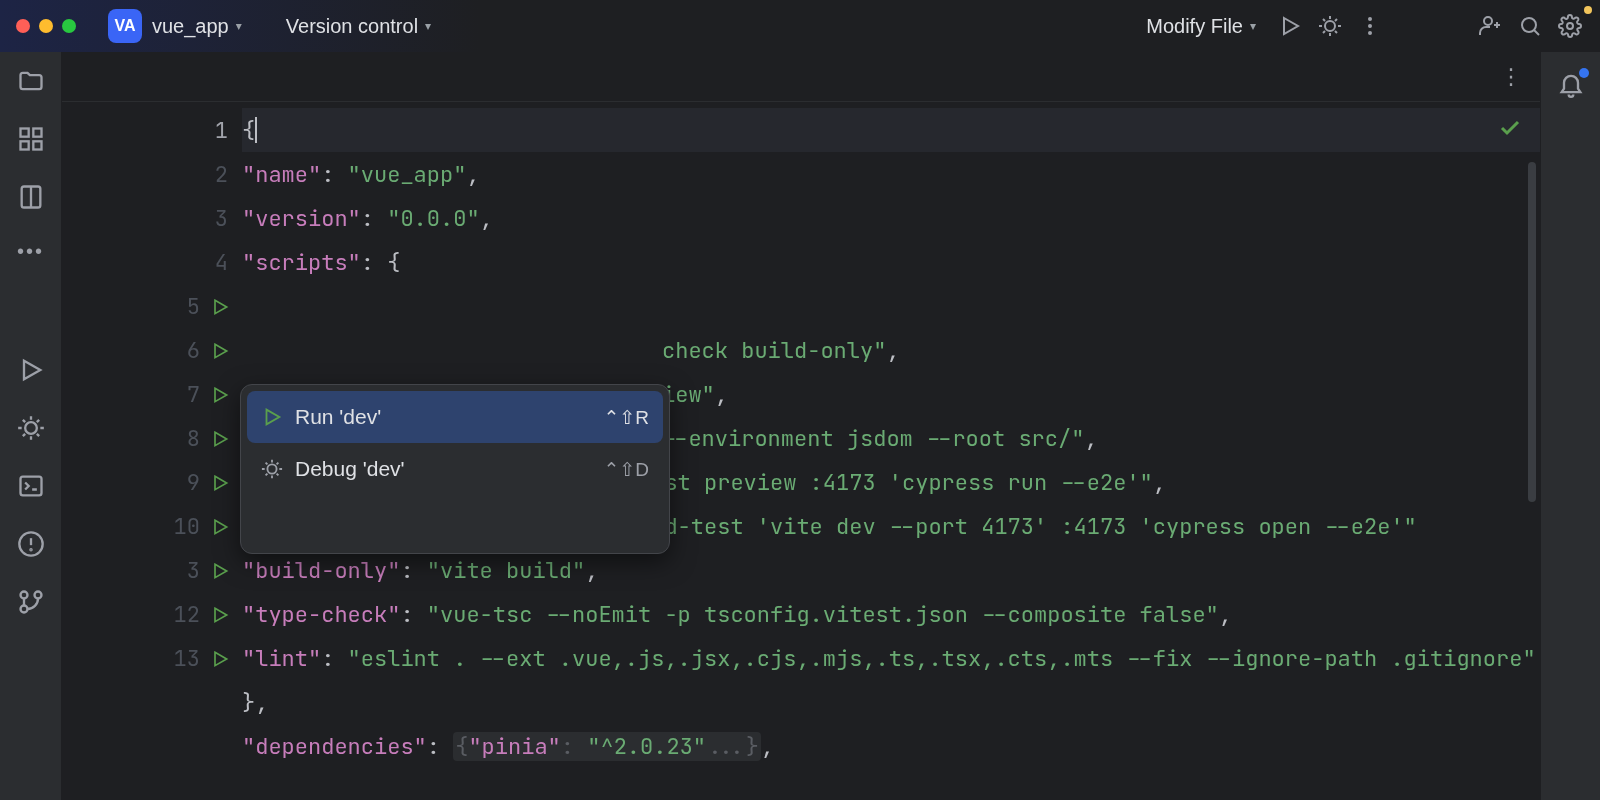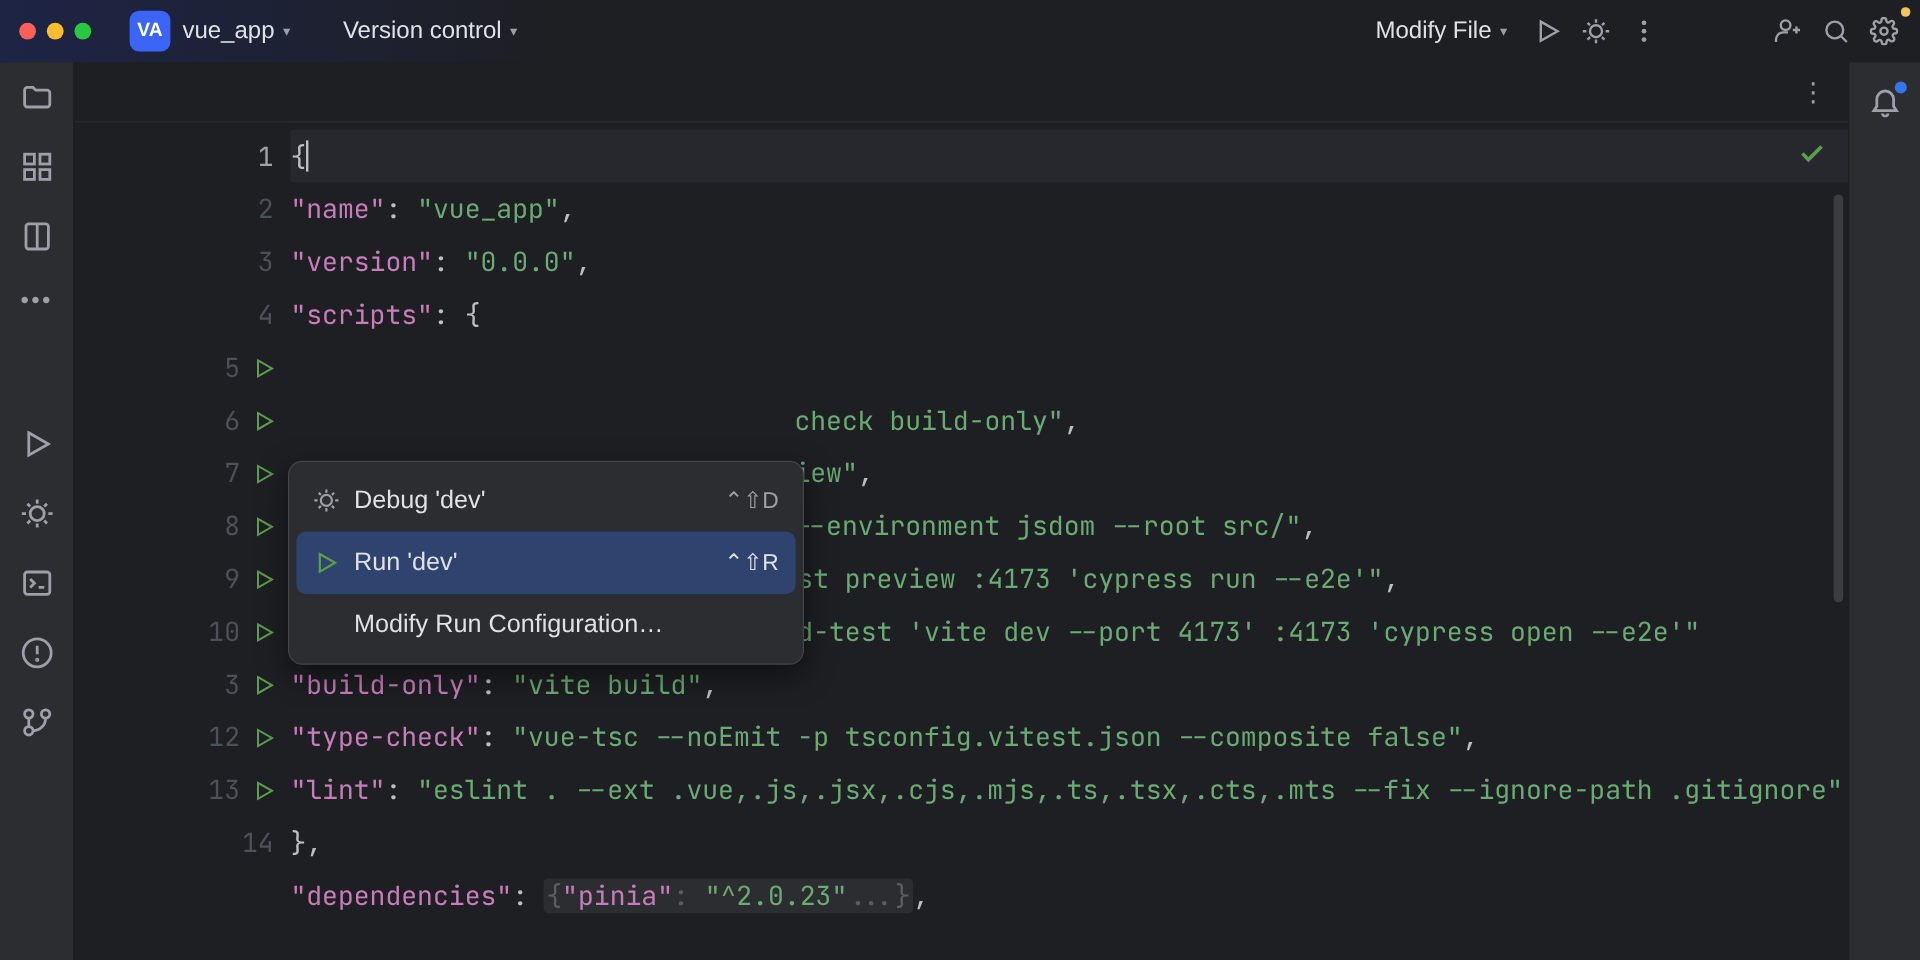--- a/index.html
+++ b/index.html
@@ -262,23 +262,20 @@
             <span class="runicon"><svg viewBox="0 0 24 24" fill="none" stroke="#5a9f4d" stroke-width="2">
                 <path d="M6 4l14 8-14 8V4z"></path>
               </svg></span>
           </div>
         <div class="gline">
             <span class="lnum">13</span>
             <span class="runicon"><svg viewBox="0 0 24 24" fill="none" stroke="#5a9f4d" stroke-width="2">
                 <path d="M6 4l14 8-14 8V4z"></path>
               </svg></span>
           </div>
-        <div class="gline">
-            <span class="lnum">14</span>
-          </div>
       </div>
 
       <div class="code">
         <div class="cline hl-line"><span class="tok-punc">{</span><span class="caret"></span></div>
         <div class="cline">  <span class="tok-key">"name"</span><span class="tok-punc">: </span><span class="tok-str">"vue_app"</span><span class="tok-punc">,</span></div>
         <div class="cline">  <span class="tok-key">"version"</span><span class="tok-punc">: </span><span class="tok-str">"0.0.0"</span><span class="tok-punc">,</span></div>
         <div class="cline">  <span class="tok-key">"scripts"</span><span class="tok-punc">: {</span></div>
         <div class="cline"></div>
         <div class="cline"><span style="width:420px"></span><span class="tok-str">check build-only"</span><span class="tok-punc">,</span></div>
         <div class="cline"><span style="width:420px"></span><span class="tok-str">iew"</span><span class="tok-punc">,</span></div>
@@ -303,36 +300,35 @@
     <div class="bell">
       <svg width="28" height="28" viewBox="0 0 24 24" fill="none" stroke="currentColor" stroke-width="2">
           <path d="M18 16v-5a6 6 0 1 0-12 0v5l-2 3h16l-2-3zM10 21a2 2 0 0 0 4 0"></path>
         </svg>
       <span class="bdot"></span>
     </div>
   </div>
 </div>
 
 <div class="ctx">
+  <div class="ctx-item sel">
+    <span class="ctx-ic run">
+        <svg viewBox="0 0 24 24" fill="none" stroke="currentColor" stroke-width="2">
+          <path d="M6 4l14 8-14 8V4z"></path>
+        </svg>
+      </span>
+    <span class="lab">Run 'dev'</span>
+    <span class="sc">⌃⇧R</span>
+  </div>
   <div class="ctx-item">
     <span class="ctx-ic dbg">
         <svg viewBox="0 0 24 24" fill="none" stroke="currentColor" stroke-width="2">
           <circle cx="12" cy="12" r="5"></circle>
           <path d="M12 2v3M12 19v3M4 12H1M23 12h-3M5 5l2 2M17 17l2 2M5 19l2-2M17 7l2-2"></path>
         </svg>
       </span>
     <span class="lab">Debug 'dev'</span>
     <span class="sc">⌃⇧D</span>
   </div>
-  <div class="ctx-item sel">
-    <span class="ctx-ic run">
-        <svg viewBox="0 0 24 24" fill="none" stroke="currentColor" stroke-width="2">
-          <path d="M6 4l14 8-14 8V4z"></path>
-        </svg>
-      </span>
-    <span class="lab">Run 'dev'</span>
-    <span class="sc">⌃⇧R</span>
-  </div>
   <div class="ctx-item">
     <span class="ctx-ic"></span>
-    <span class="lab">Modify Run Configuration…</span>
   </div>
 </div>
 
 </body></html>

